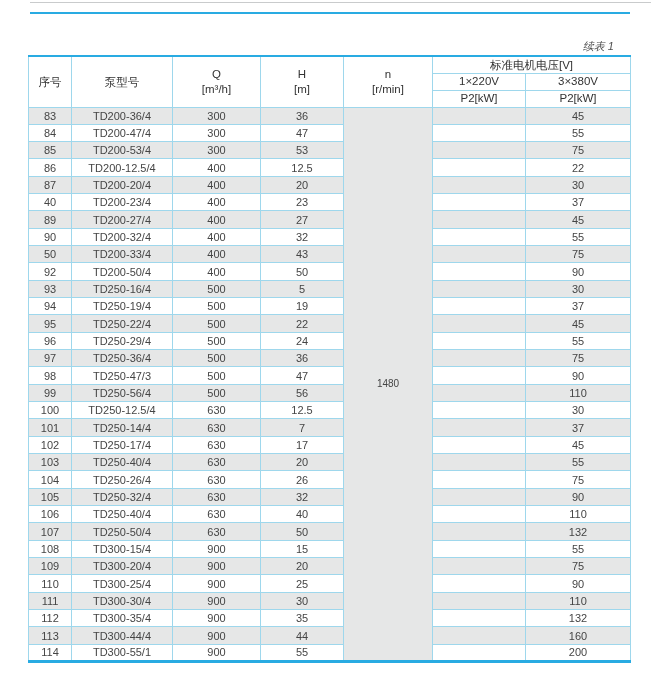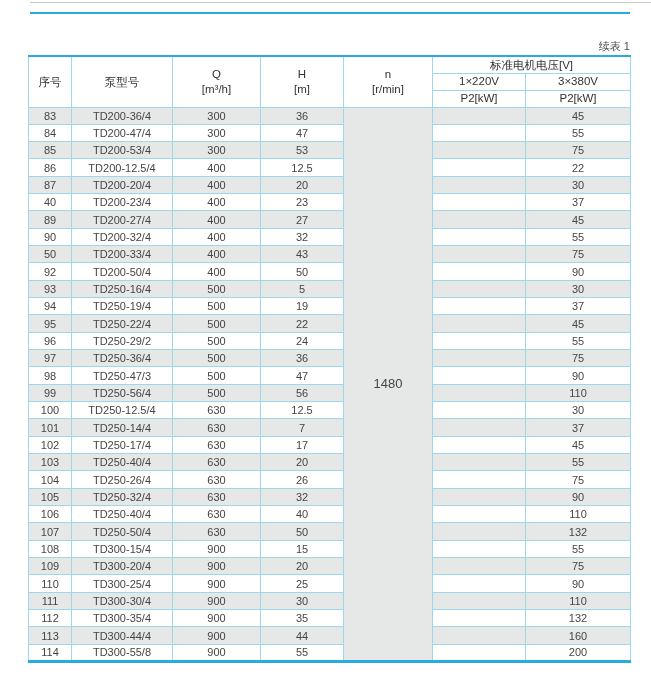--- a/index.html
+++ b/index.html
@@ -17,22 +17,22 @@
   .accent-rule {
     position: absolute; left: 30px; top: 12px;
     width: 600px; height: 2px; background: #29abe2;
   }
   .page-title {
     position: absolute; left: 29px; top: 16px;
     font-size: 23px; font-weight: bold; color: #7f1d1d;
     letter-spacing: 2px; line-height: 26px; margin-top: 41px;
   }
   .continued-label {
-    position: absolute; top: 39px; left: 28px; width: 602px;
-    text-align: right; font-size: 11px; color: #4d4d4d;
+    position: absolute; top: 39px; left: 12px; width: 602px;
+    text-align: right; font-size: 11px; color: #4d4d4d; font-style: italic;
   }
   table.product-table {
     position: absolute; left: 28px; top: 55px;
     width: 602px;
     border-collapse: collapse; table-layout: fixed;
     border-top: 2px solid #29abe2;
     border-bottom: 3px solid #29abe2;
     border-left: 1px solid #9ed7ec;
     border-right: 1px solid #9ed7ec;
   }
@@ -44,21 +44,21 @@
   .product-table thead tr { height: 17px; }
   .product-table th {
     font-weight: normal; font-size: 11.5px; color: #333333;
     background: #ffffff; line-height: 1.25;
   }
   .product-table tbody tr { height: 17.34px; }
   .product-table td {
     font-size: 11px; color: #454545;
   }
   .product-table tbody tr.shaded td { background: #e6e7e7; }
-  .product-table td.n-cell { background: #ffffff; font-size: 13px; color: #454545; }
+  .product-table td.n-cell { background: #ffffff; font-size: 10px; color: #454545; }
 </style>
 </head>
 <body>
 
 <div class="page">
   <div class="top-hairline"></div>
   <div class="accent-rule"></div>
   <h1 class="page-title">产品范围</h1>
   <div class="continued-label">续表 1</div>
 
@@ -200,21 +200,21 @@
         <tr class="shaded">
           <td>95</td>
           <td>TD250-22/4</td>
           <td>500</td>
           <td>22</td>
           <td></td>
           <td>45</td>
         </tr>
         <tr>
           <td>96</td>
-          <td>TD250-29/2</td>
+          <td>TD250-29/4</td>
           <td>500</td>
           <td>24</td>
           <td></td>
           <td>55</td>
         </tr>
         <tr class="shaded">
           <td>97</td>
           <td>TD250-36/4</td>
           <td>500</td>
           <td>36</td>
@@ -344,21 +344,21 @@
         <tr class="shaded">
           <td>113</td>
           <td>TD300-44/4</td>
           <td>900</td>
           <td>44</td>
           <td></td>
           <td>160</td>
         </tr>
         <tr>
           <td>114</td>
-          <td>TD300-55/8</td>
+          <td>TD300-55/1</td>
           <td>900</td>
           <td>55</td>
           <td></td>
           <td>200</td>
         </tr>
       </tbody>
   </table>
 </div>
 
 </body></html>

